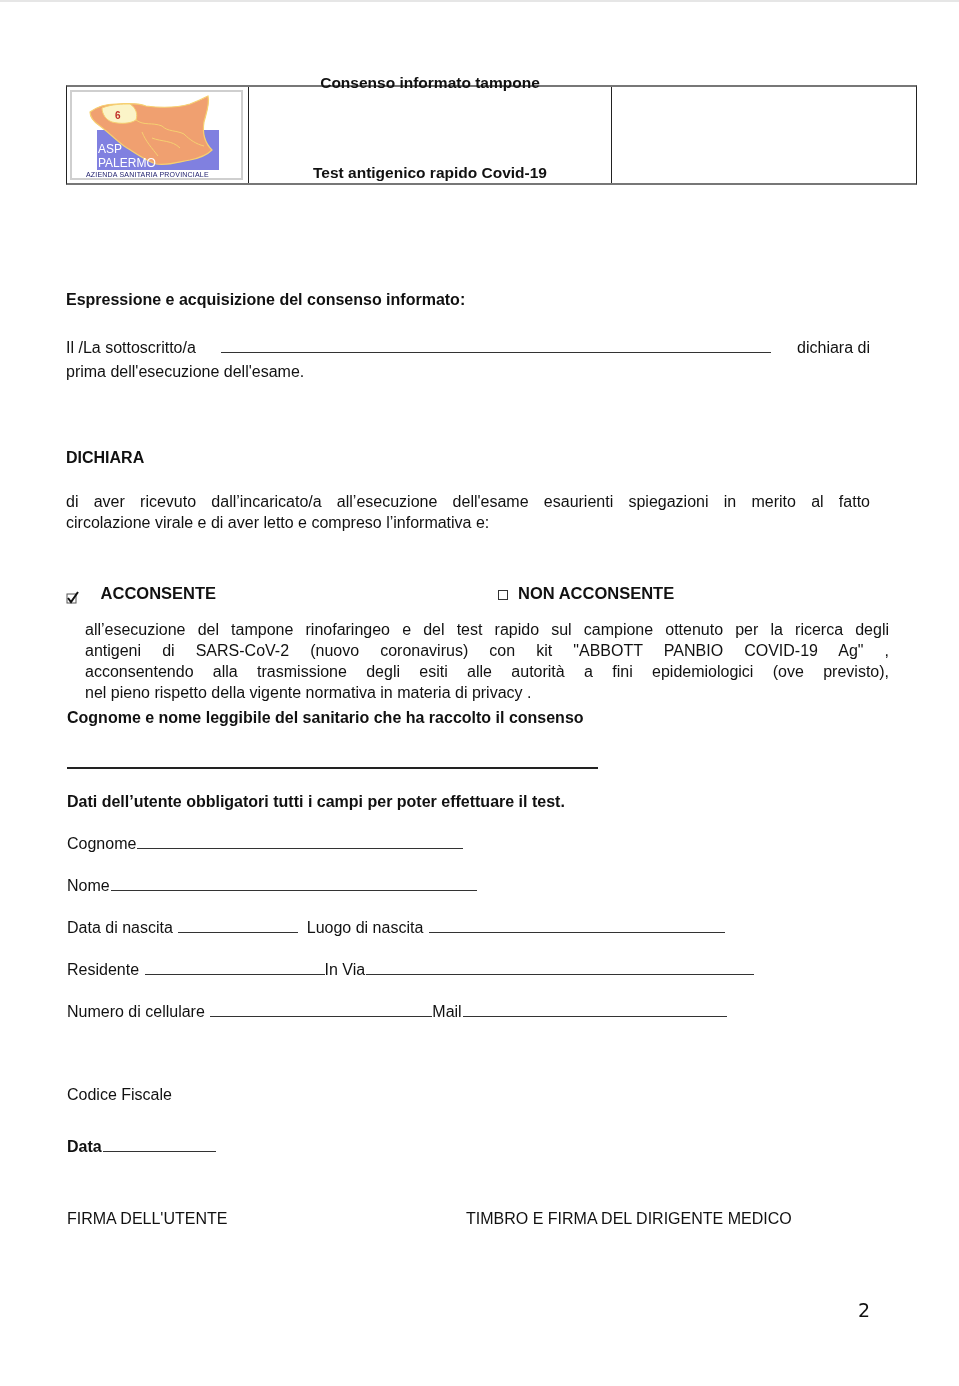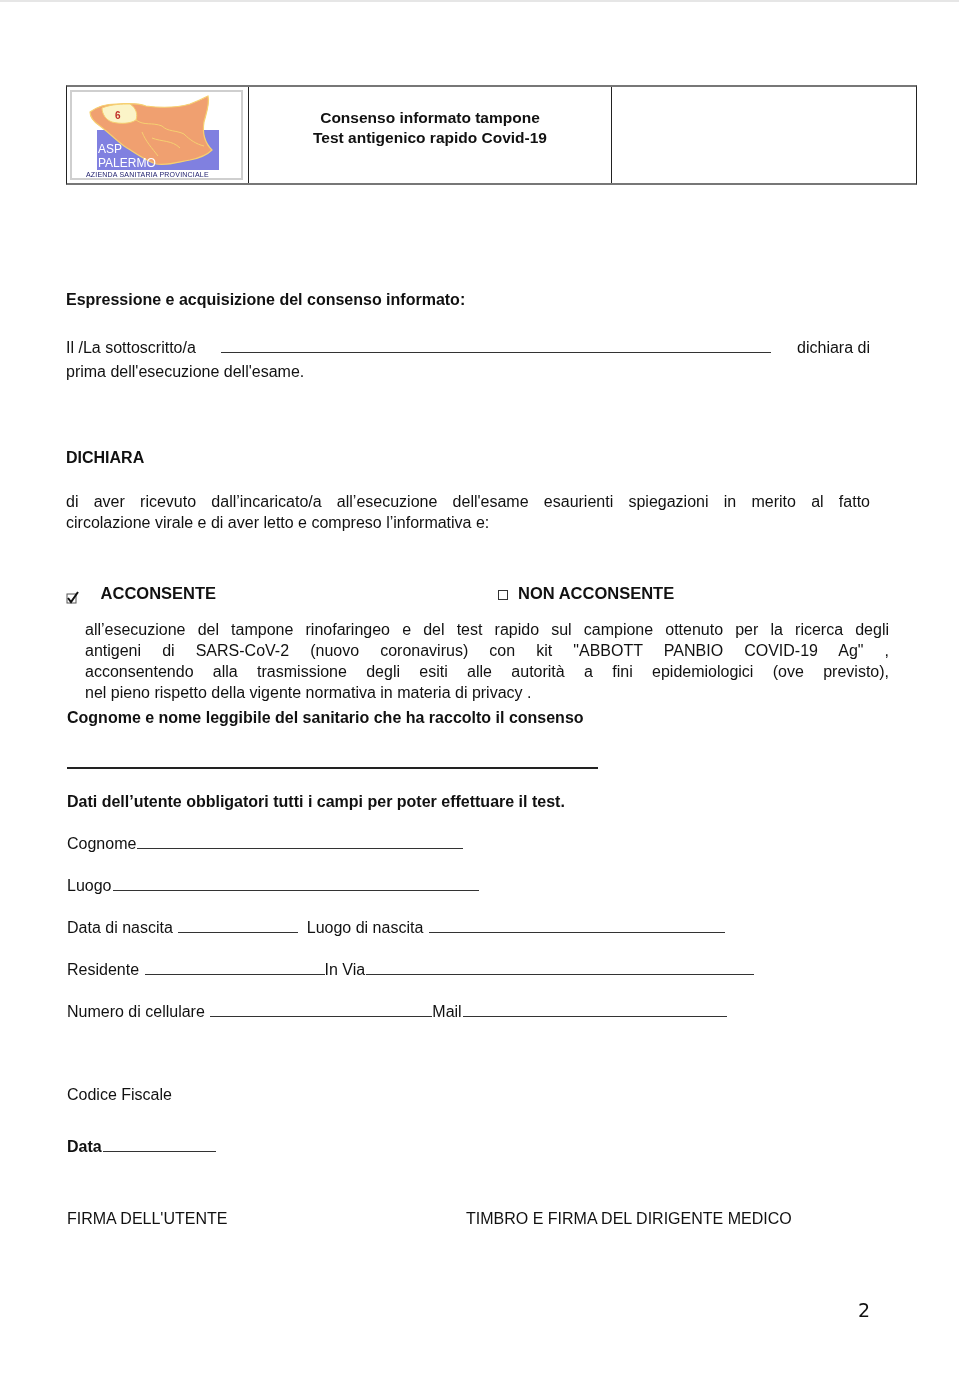--- a/index.html
+++ b/index.html
@@ -8,21 +8,21 @@
     font-family: "Liberation Sans", sans-serif; color: #111;
   }
   .topbar { position: absolute; left: 0; top: 0; width: 959px; height: 2px; background: #e6e6e6; }
   .abs { position: absolute; }
   .header-table {
     position: absolute; left: 66px; top: 85px; width: 851px; height: 100px;
     border: 1px solid #222; border-top: 2px solid #777; border-bottom: 2px solid #777; box-sizing: border-box;
   }
   .cell-logo { position: absolute; left: 0; top: 0; width: 181px; height: 96px; border-right: 1px solid #222; }
   .cell-title { position: absolute; left: 182px; top: 0; width: 362px; height: 96px; border-right: 1px solid #222;
-    display: flex; flex-direction: column; justify-content: center; align-items: center; }
+    display: flex; flex-direction: column; justify-content: space-between; align-items: center; }
   .cell-title div { font-weight: bold; font-size: 15.5px; line-height: 20px; margin-top: -14px; }
   .cell-title div + div { margin-top: 0; }
   .cell-blank { position: absolute; left: 545px; top: 0; width: 304px; height: 96px; }
   .logo-box { position: absolute; left: 3px; top: 3px; width: 173px; height: 90px; border: 2px solid #cfcfcf; box-sizing: border-box; background: #fff; overflow: hidden; }
   .logo-svg { position: absolute; left: 0; top: 0; }
   .logo-asp { position: absolute; left: 26px; top: 50px; color: #fff; font-size: 12px; line-height: 14px; }
   .logo-sub { position: absolute; left: 14px; top: 79px; font-size: 7px; color: #1a1a6a; letter-spacing: 0.2px; white-space: nowrap; }
   .bold { font-weight: bold; }
   .para { position: absolute; left: 66px; width: 804px; font-size: 16px; line-height: 21px; text-align: justify; }
   .para span.line { display: block; text-align: justify; text-align-last: justify; }
@@ -103,21 +103,21 @@
 
 <div class="abs bold" style="left:67px; top:708px; font-size:16px; line-height:20px;">Cognome e nome  leggibile del sanitario che ha raccolto il consenso</div>
 <div class="abs" style="left:67px; top:767px; width:531px; border-bottom:2px solid #222;"></div>
 
 <div class="abs bold" style="left:67px; top:792px; font-size:16px; line-height:20px;">Dati dell’utente obbligatori tutti i campi per poter effettuare il test.</div>
 
 <div class="field" style="top:834px;">
   <span>Cognome</span><span class="uline" style="width:326px;"></span>
 </div>
 <div class="field" style="top:876px;">
-  <span>Luogo</span><span class="uline" style="width:366px;"></span>
+  <span>Nome</span><span class="uline" style="width:366px;"></span>
 </div>
 <div class="field" style="top:918px;">
   <span>Data di nascita</span>
   <span class="uline" style="width:120px; margin-right:4px;"></span>
   <span>Luogo di nascita</span>
   <span class="uline" style="width:296px;"></span>
 </div>
 <div class="field" style="top:960px;">
   <span>Residente</span>
   <span class="uline" style="width:180px; margin-right:0;"></span><span>In Via</span><span class="uline" style="width:388px;"></span>

